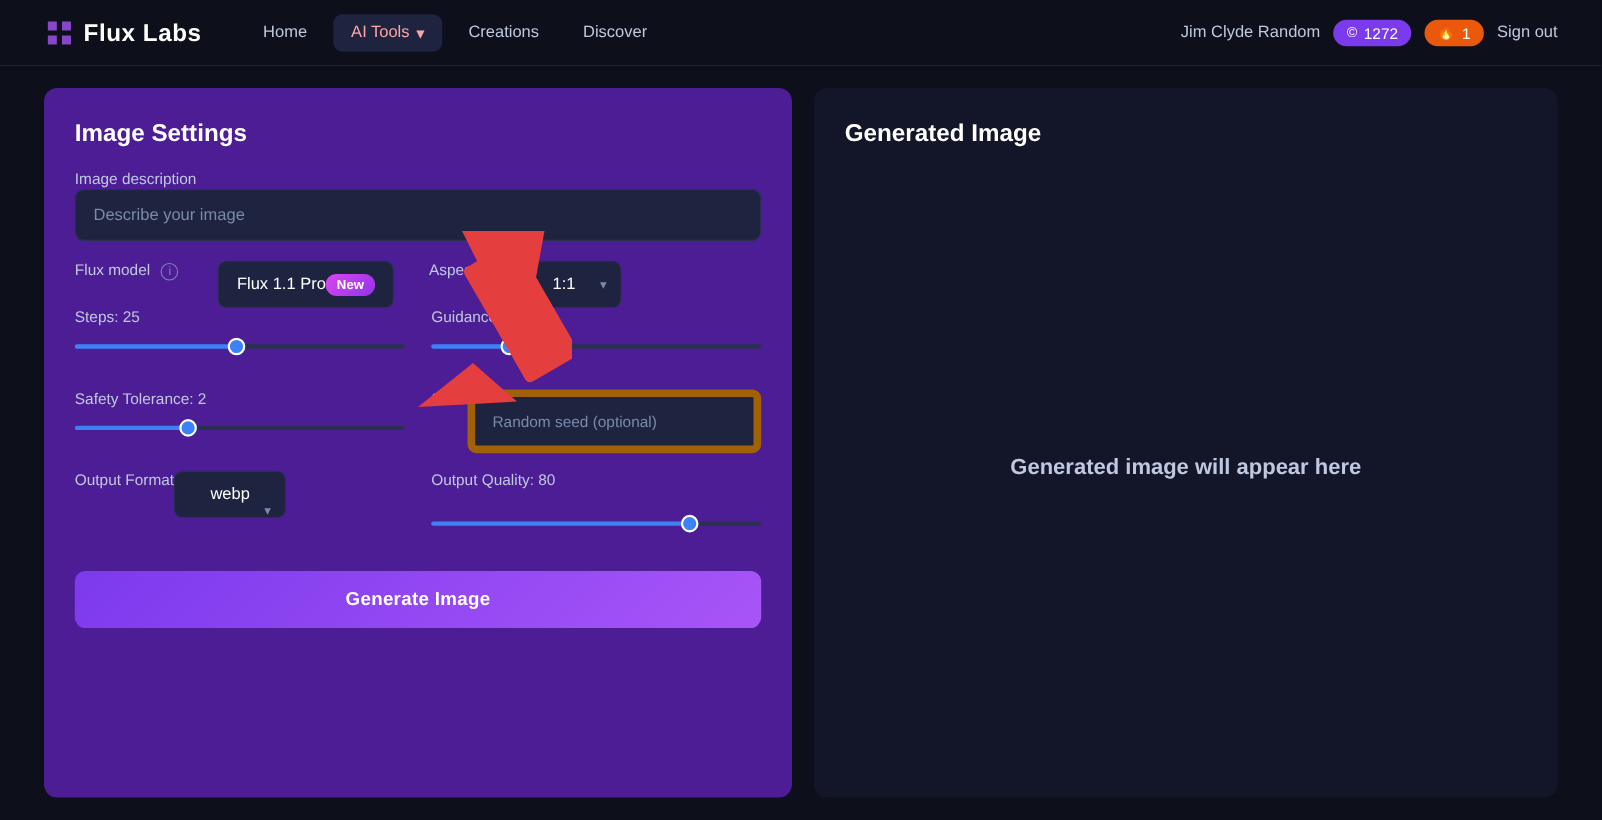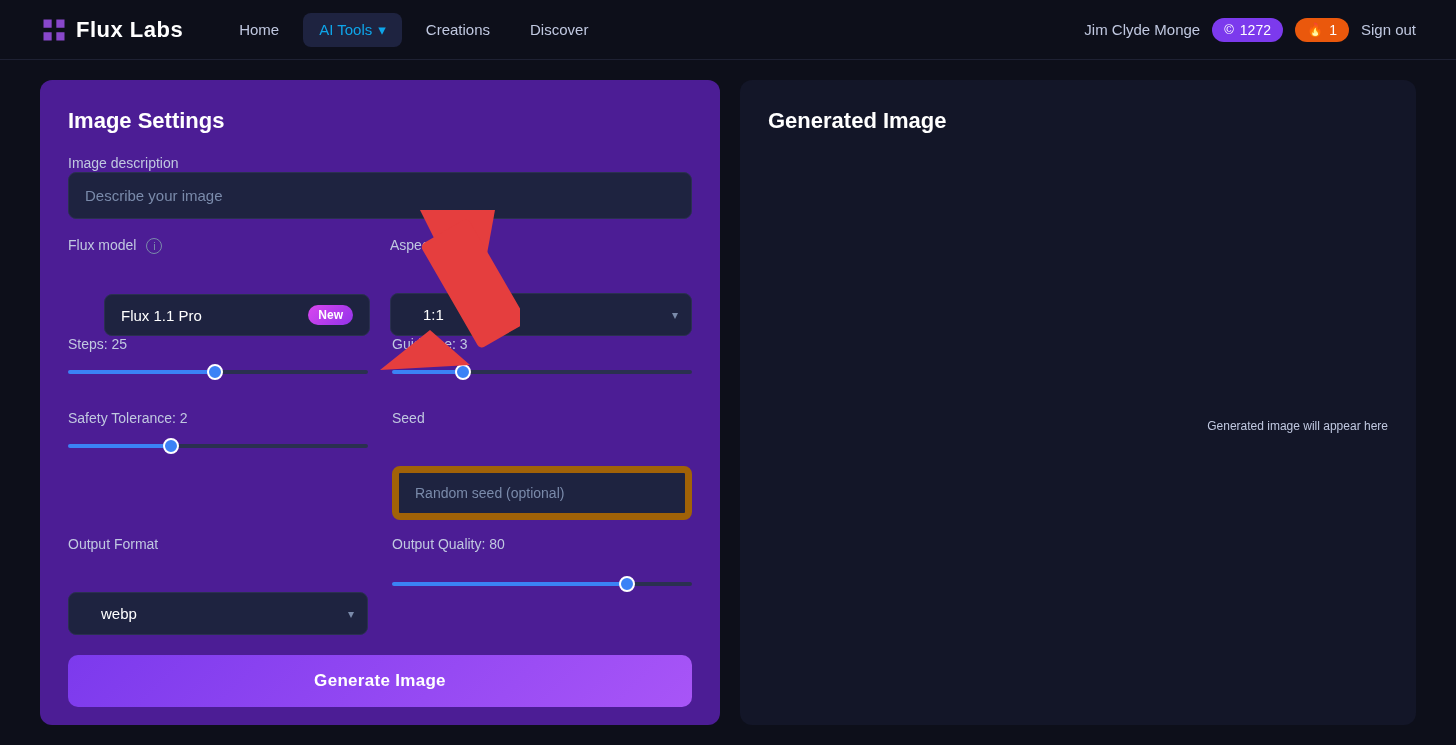--- a/index.html
+++ b/index.html
@@ -54,21 +54,21 @@
       padding: 8px 16px;
       border-radius: 8px;
       font-size: 15px;
       color: #c0c8e0;
       cursor: pointer;
       text-decoration: none;
     }
 
     .nav-link.active {
       background-color: #1e2340;
-      color: #0ea5e9;
+      color: #fca5a5;
       display: flex;
       align-items: center;
       gap: 6px;
     }
 
     .nav-right {
       display: flex;
       align-items: center;
       gap: 12px;
     }
@@ -153,22 +153,21 @@
     }
 
     .two-col {
       display: grid;
       grid-template-columns: 1fr 1fr;
       gap: 20px;
     }
 
     .field-group {
       display: flex;
-      flex-direction: column;
-      gap: 32px;
+      flex-direction: row;
     }
 
     .select-wrapper {
       position: relative;
     }
 
     .select-field {
       width: 100%;
       background-color: #1e2340;
       border: 1px solid #2a3050;
@@ -294,23 +293,24 @@
       padding: 28px;
       flex: 1;
       display: flex;
       flex-direction: column;
     }
 
     .generated-placeholder {
       flex: 1;
       display: flex;
       align-items: center;
-      justify-content: flex-end;
-      color: #c0c8e0;
-      font-size: 12px;
+      justify-content: center;
+      color: #c0c8e0;
+      font-size: 20px;
+      font-weight: bold;
     }
 
     
     .arrow-overlay {
       position: absolute;
       top: 140px;
       left: 300px;
       pointer-events: none;
       z-index: 100;
     }
@@ -361,21 +361,21 @@
     <a class="nav-link">Home</a>
     <a class="nav-link active">
       <span>AI Tools</span>
       <span>▾</span>
     </a>
     <a class="nav-link">Creations</a>
     <a class="nav-link">Discover</a>
   </div>
 
   <div class="nav-right">
-    <span class="user-name">Jim Clyde Monge</span>
+    <span class="user-name">Jim Clyde Random</span>
     <div class="badge-purple">
       <span style="font-size:13px;">©</span>
       <span>1272</span>
     </div>
     <div class="badge-orange">
       <span style="font-size:13px;">🔥</span>
       <span>1</span>
     </div>
     <span class="sign-out">Sign out</span>
   </div>

